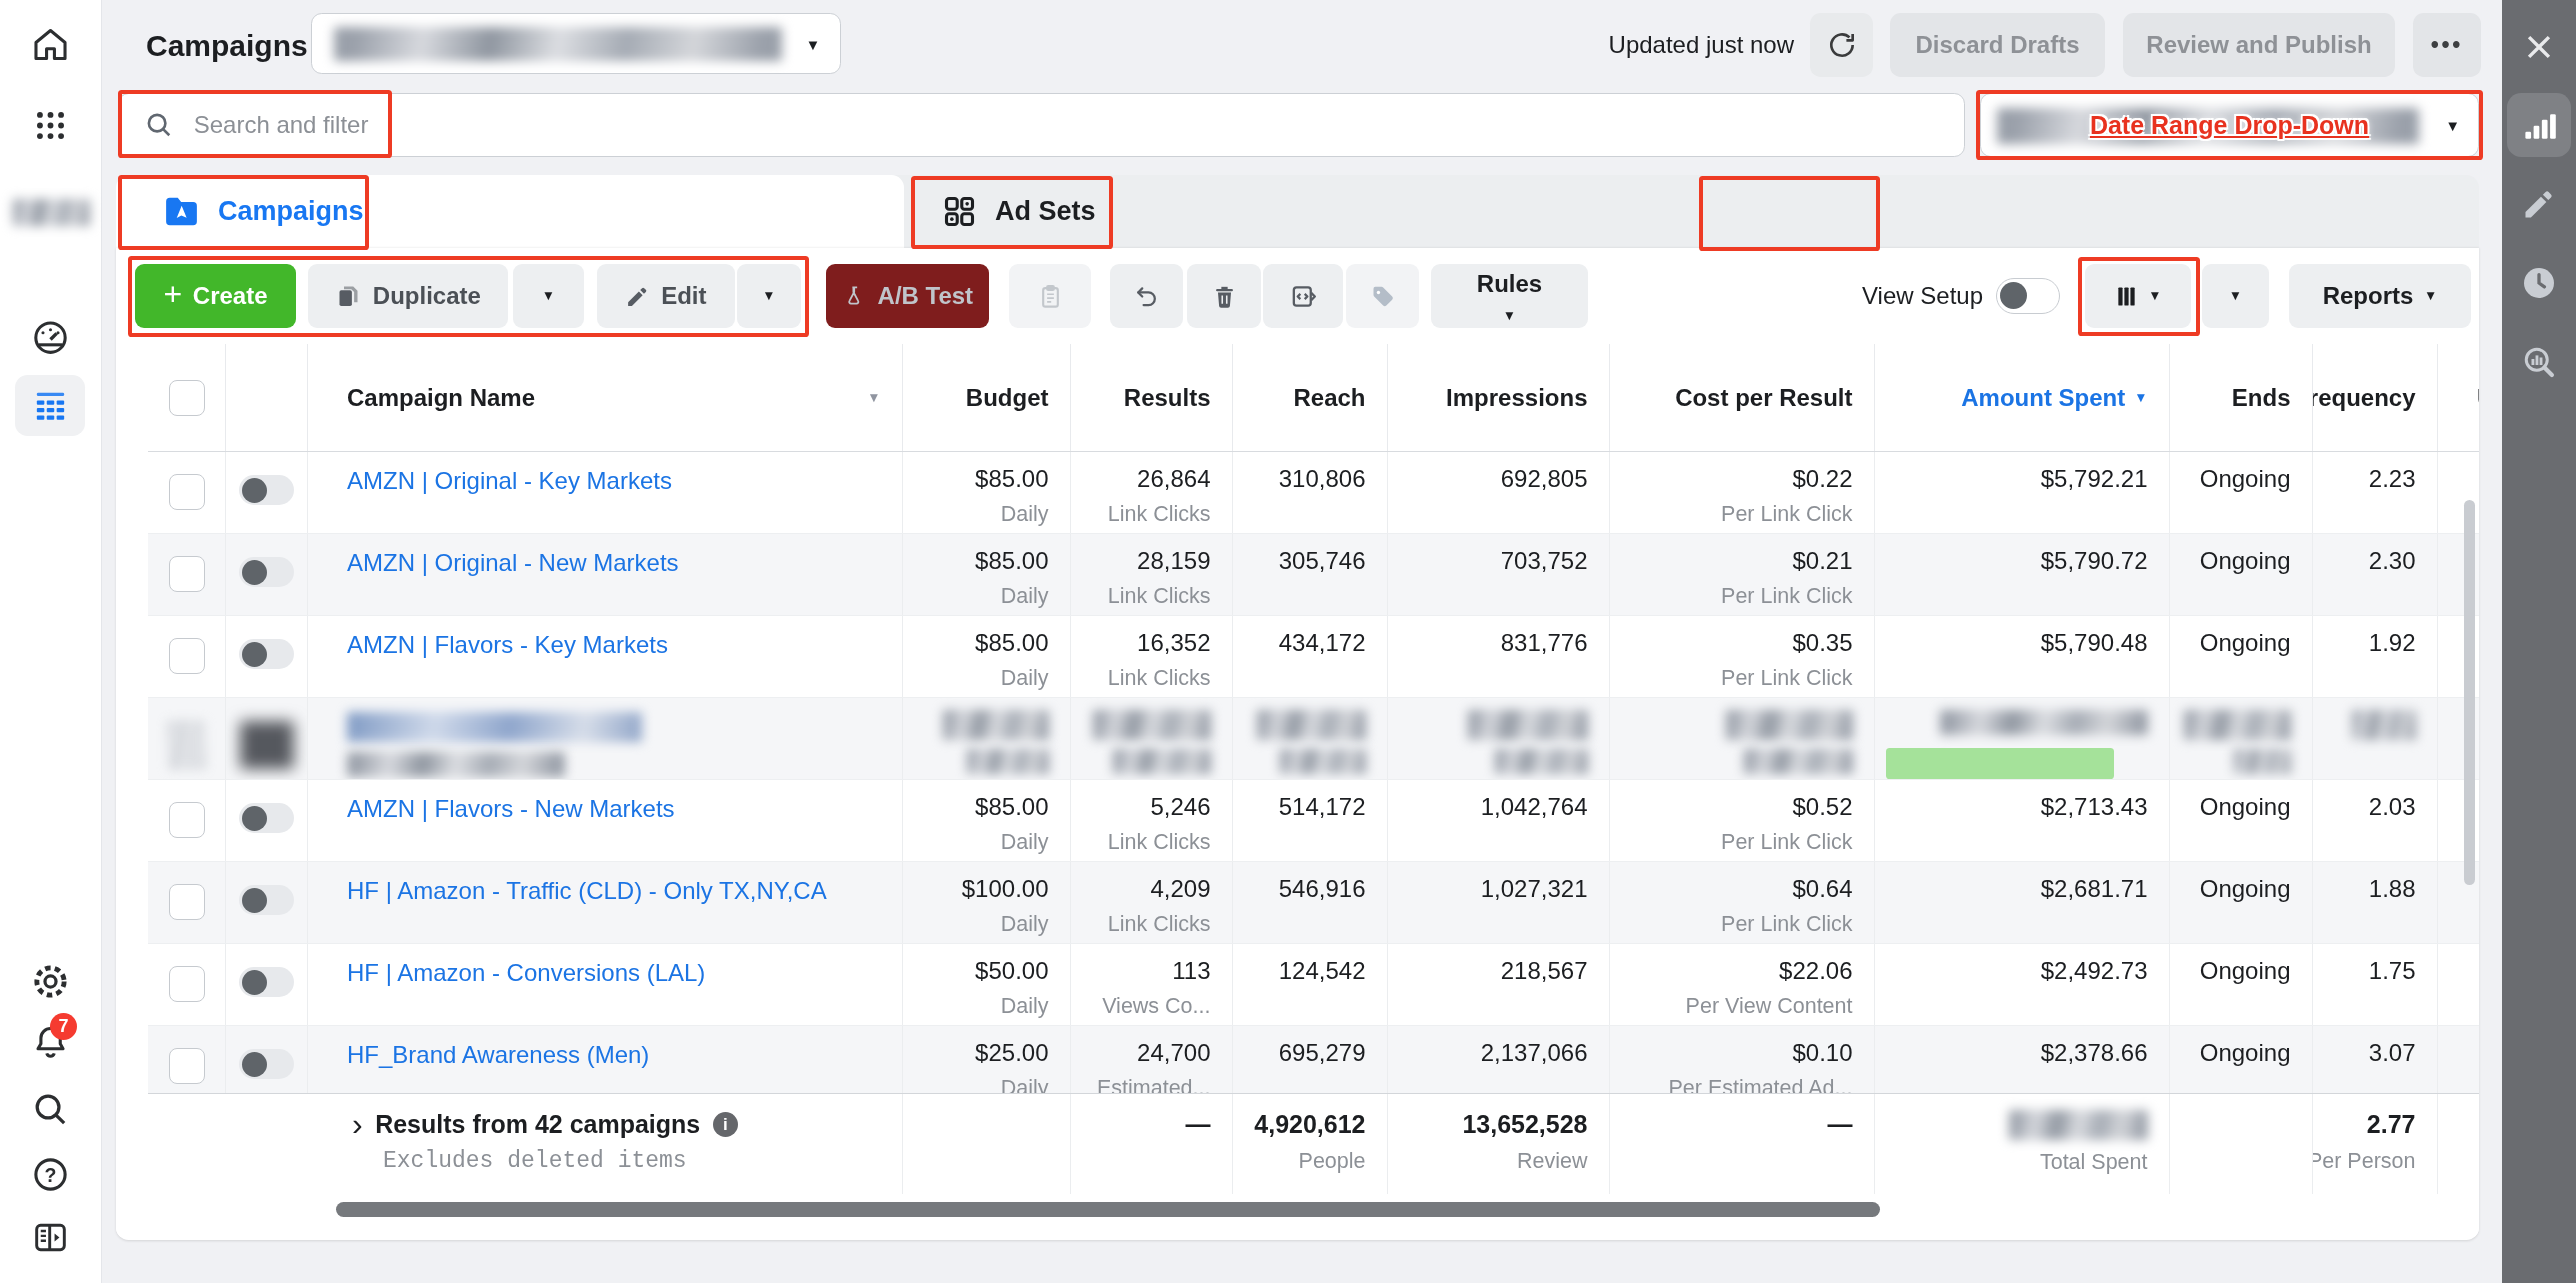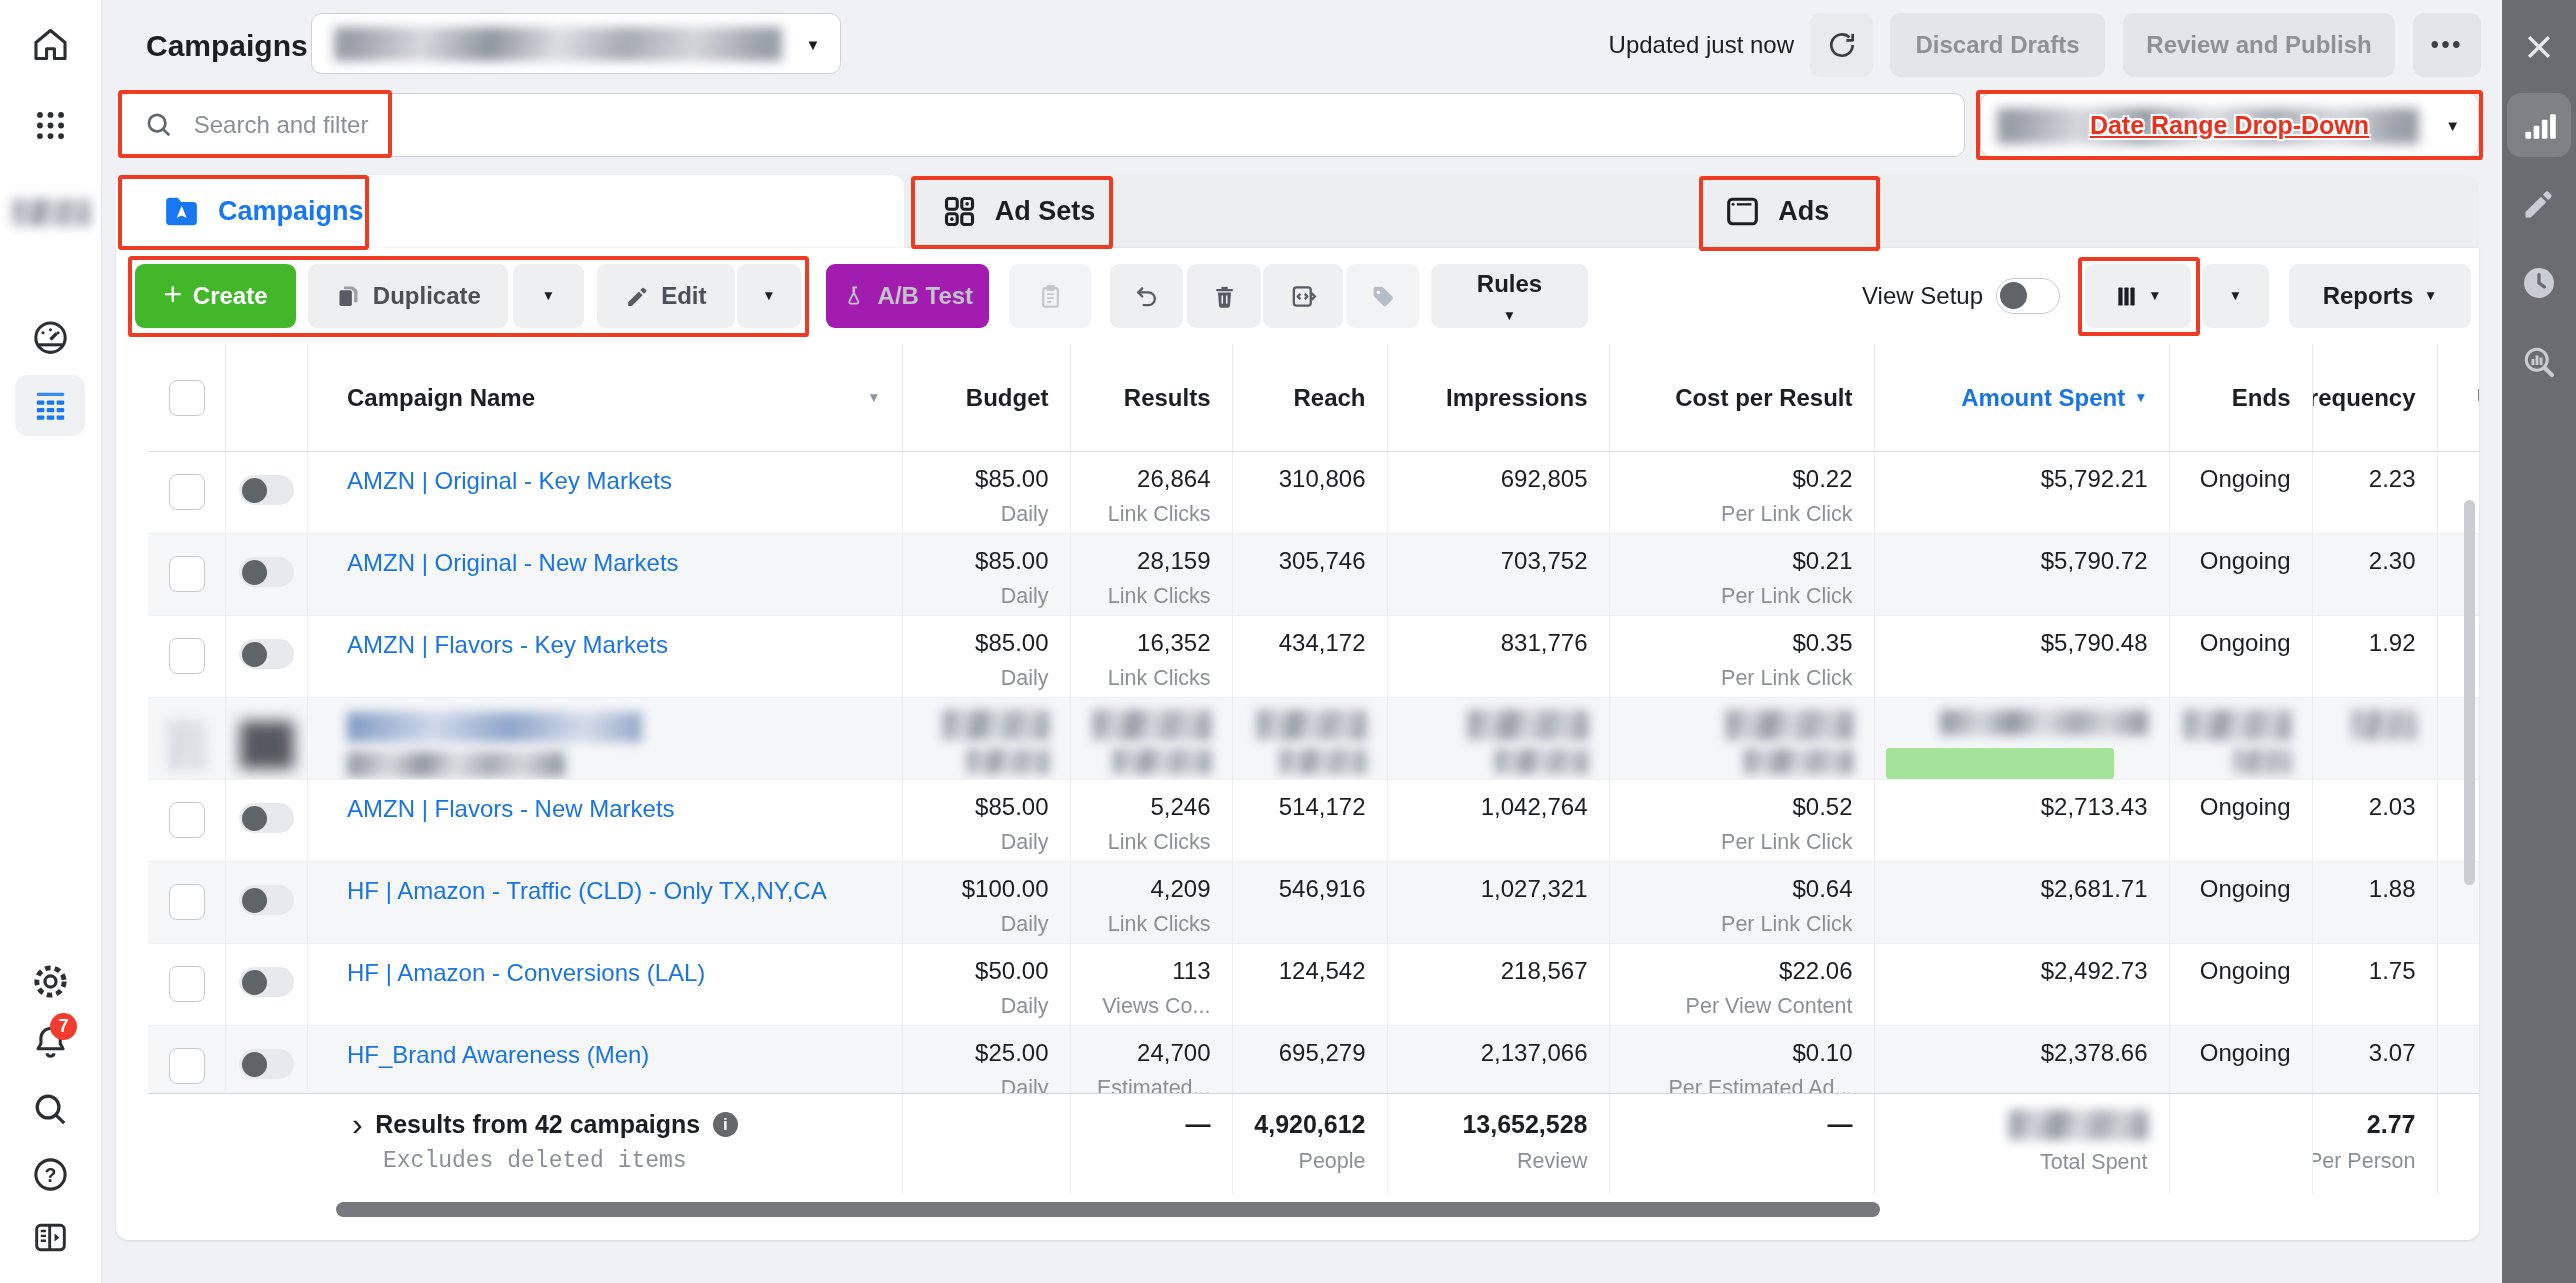--- a/index.html
+++ b/index.html
@@ -58,21 +58,21 @@
   .tbtn{position:absolute;top:16px;height:64px;border-radius:9px;background:#EDEFF1;display:flex;align-items:center;justify-content:center;
     gap:10.7px;font-size:24px;font-weight:bold;color:#4B5056;cursor:pointer;}
   .tbtn.disabled{color:#C0C4CA;cursor:default;}
   .tbtn .caret{font-size:13.4px;}
   .create-btn{left:19px;width:161px;background:#42B72A;color:#fff;}
   .create-btn .plus{font-size:32px;font-weight:normal;line-height:1;margin-top:-3.6px;}
   .duplicate-btn{left:192px;width:200px;}
   .dup-caret{left:397px;width:71px;}
   .edit-btn{left:481px;width:138px;}
   .edit-caret{left:621px;width:64px;}
-  .abtest-btn{left:710px;width:163px;background:#a21caf;}
+  .abtest-btn{left:710px;width:163px;background:#7f1d1d;}
   .clip-btn{left:893px;width:82px;background:#F2F3F5;}
   .undo-btn{left:994px;width:73px;}
   .trash-btn{left:1071px;width:74px;}
   .swap-btn{left:1147px;width:80px;}
   .tag-btn{left:1230px;width:73px;background:#F2F3F5;}
   .rules-btn{left:1315px;width:157px;color:#1C1E21;flex-direction:column;}
   .viewsetup-label{position:absolute;left:1692px;top:16px;width:175px;height:64px;display:flex;align-items:center;justify-content:flex-end;font-size:24px;}
   .vs-toggle{position:absolute;left:1880px;top:30px;width:64px;height:36px;border-radius:18px;background:#fff;border:1.8px solid #C8CCD1;cursor:pointer;}
   .vs-toggle .knob{position:absolute;left:2.7px;top:2.7px;width:27px;height:27px;border-radius:50%;background:#5F6469;}
   .columns-btn{left:1969px;width:106px;color:#1C1E21;}
@@ -305,28 +305,20 @@
         <svg width="39" height="39" viewBox="0 0 24 24" fill="none" stroke="#1C1E21" stroke-width="1.9">
             <rect x="4" y="4" width="6.6" height="6.6" rx="1.6"></rect>
             <rect x="13.4" y="4" width="6.6" height="6.6" rx="1.6"></rect>
             <rect x="4" y="13.4" width="6.6" height="6.6" rx="1.6"></rect>
             <rect x="13.4" y="13.4" width="6.6" height="6.6" rx="1.6"></rect>
             <circle cx="16.7" cy="7.3" r="1.1" fill="#1C1E21" stroke="none"></circle>
             <circle cx="7.3" cy="16.7" r="1.1" fill="#1C1E21" stroke="none"></circle>
           </svg>
         <span>Ad Sets</span>
       </div>
-      <div class="tab tab-ads">
-        <svg width="39" height="39" viewBox="0 0 24 24" fill="none" stroke="#1C1E21" stroke-width="1.9">
-            <rect x="3.5" y="4.5" width="17" height="15" rx="2.2"></rect>
-            <path d="M8.5 7.6h9" stroke-width="1.4"></path>
-            <circle cx="6.2" cy="7.6" r="0.9" fill="#1C1E21" stroke="none"></circle>
-          </svg>
-        <span>Ads</span>
-      </div>
     </div>
 
     <div class="card-body">
 
       <div class="toolbar">
         <div class="tbtn create-btn">
             <span class="plus">+</span>
             <span>Create</span>
           </div>
         <div class="tbtn duplicate-btn">

